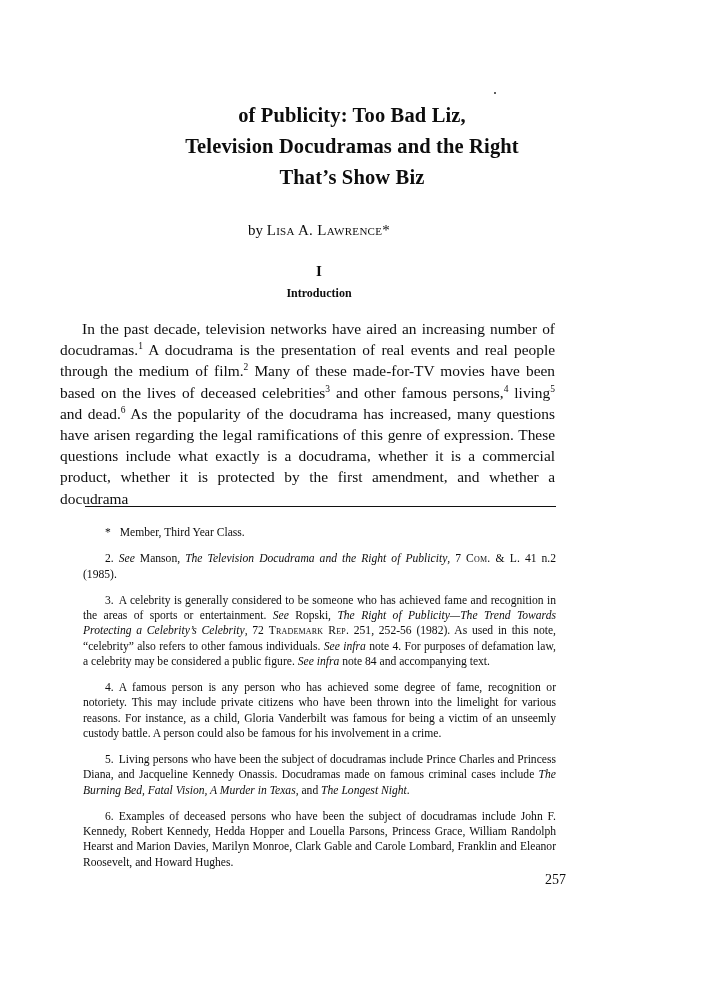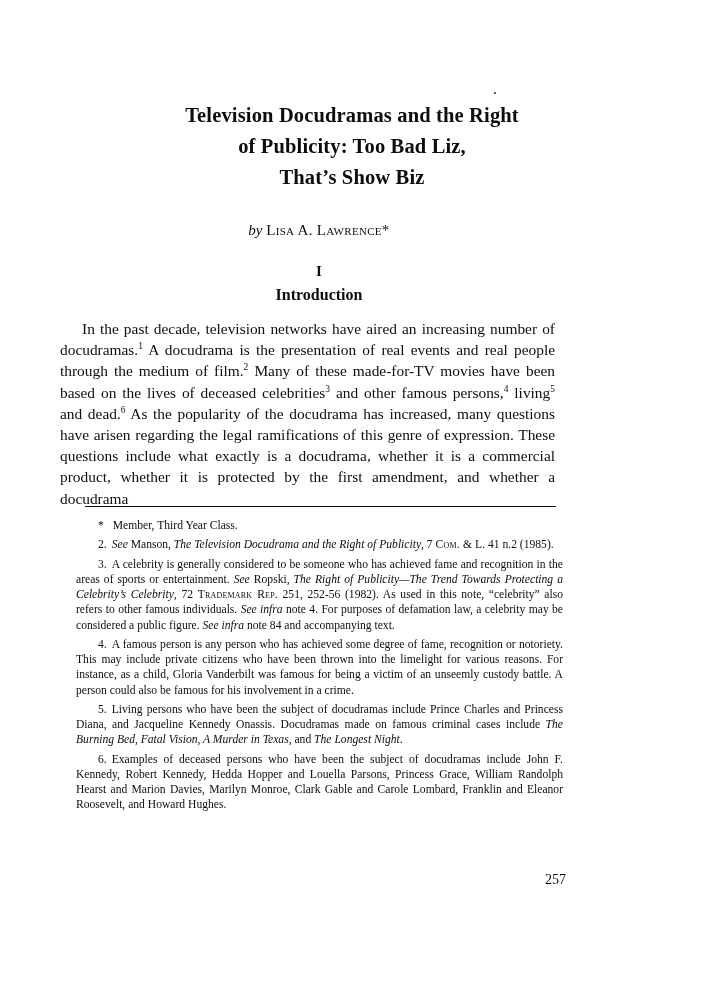--- a/index.html
+++ b/index.html
@@ -47,21 +47,21 @@
   }
   
   .byline {
     position: absolute;
     left: 72px;
     top: 222px;
     width: 494px;
     text-align: center;
     font-size: 15px;
   }
-  .byline .by { font-style: italic; }
+  .byline .by { }
   .smallcaps {
     font-variant: small-caps;
     letter-spacing: 0.3px;
   }
   
   .section-num {
     position: absolute;
     left: 72px;
     top: 263px;
     width: 494px;
@@ -69,21 +69,21 @@
     font-weight: bold;
     font-size: 15px;
   }
   .section-title {
     position: absolute;
     left: 72px;
     top: 286px;
     width: 494px;
     text-align: center;
     font-weight: bold;
-    font-size: 16px;
+    font-size: 12px;
   }
   
   .body-text {
     position: absolute;
     left: 60px;
     top: 318px;
     width: 495px;
     font-size: 15.4px;
     line-height: 21.2px;
     text-align: justify;
@@ -111,21 +111,21 @@
     left: 72px;
     top: 514px;
     width: 495px;
     font-size: 11.6px;
     line-height: 15.25px;
     text-align: justify;
     text-justify: inter-word;
   }
   .fn {
     text-indent: 22px;
-    margin: 4px;
+    margin: 11px;
   }
   .fn .marker {
     padding-right: 5px;
   }
   .fn .marker.star {
     padding-right: 9px;
   }
   .fn i { font-style: italic; }
   .fn .sc {
     font-variant: small-caps;
@@ -143,22 +143,22 @@
   }
 </style>
 </head>
 <body>
 
 <div class="page">
 
   <div class="speck"></div>
 
   <div class="title-block">
+    <div class="title-line">of Publicity:  Too Bad Liz,</div>
     <div class="title-line">Television Docudramas and the Right</div>
-    <div class="title-line">of Publicity:  Too Bad Liz,</div>
     <div class="title-line">That’s Show Biz</div>
   </div>
 
   <div class="byline">
     <span class="by">by</span>
     <span class="smallcaps">Lisa A. Lawrence*</span>
   </div>
 
   <div class="section-num">I</div>
   <div class="section-title">Introduction</div>

